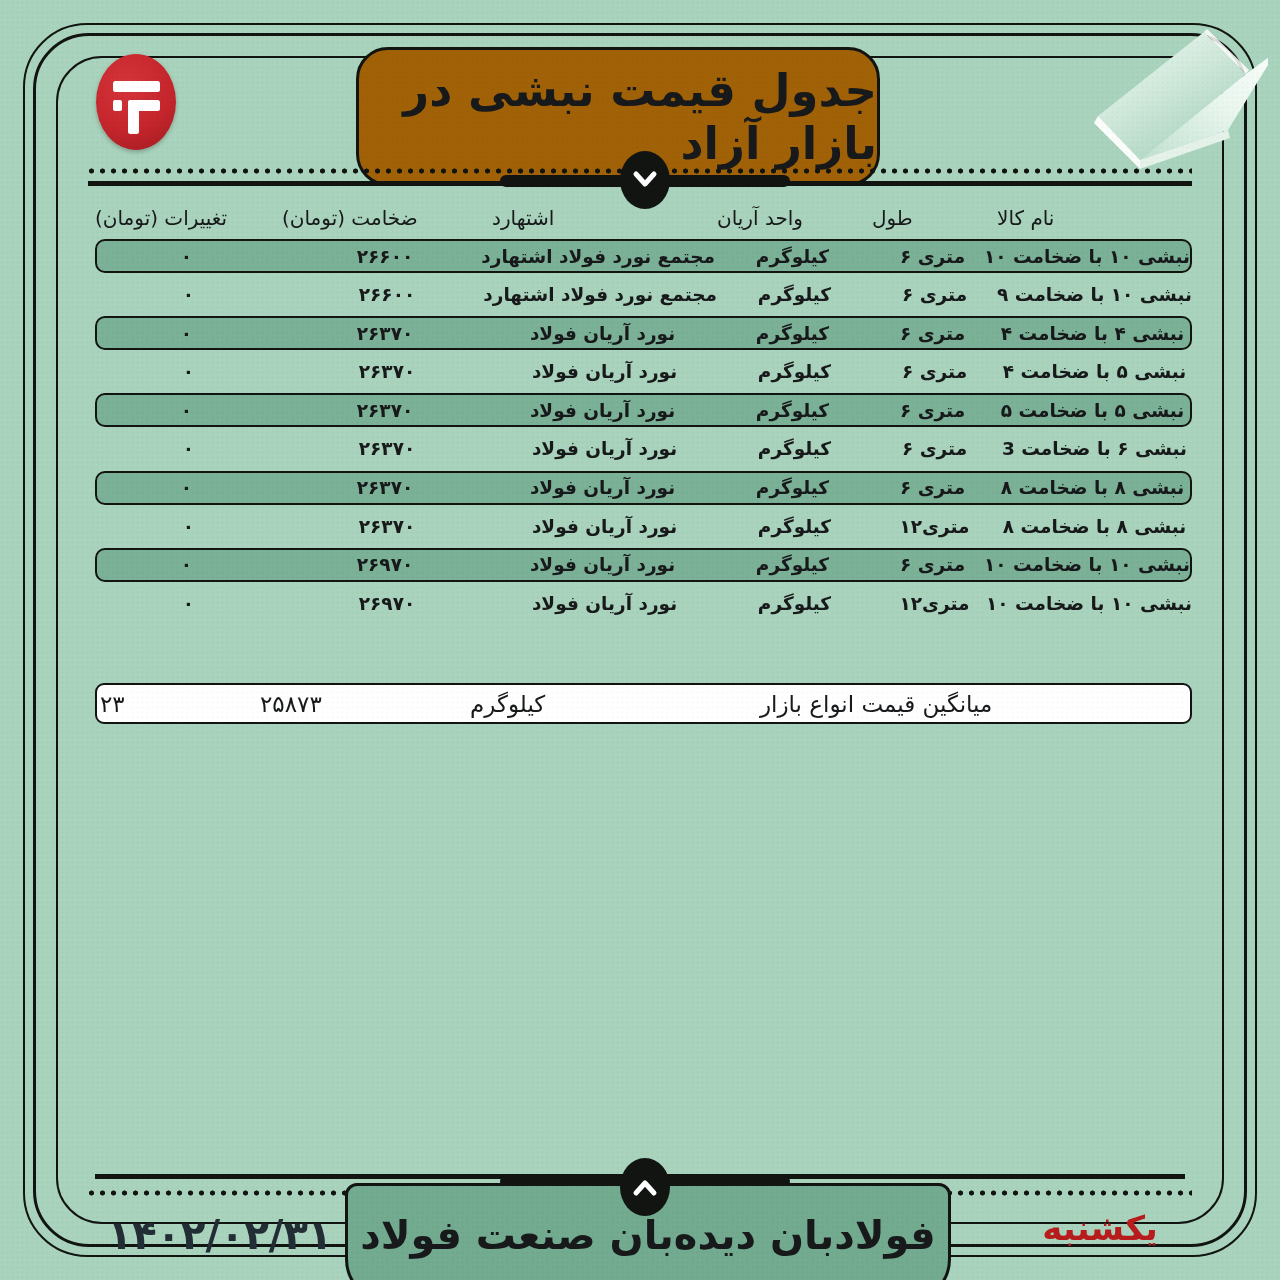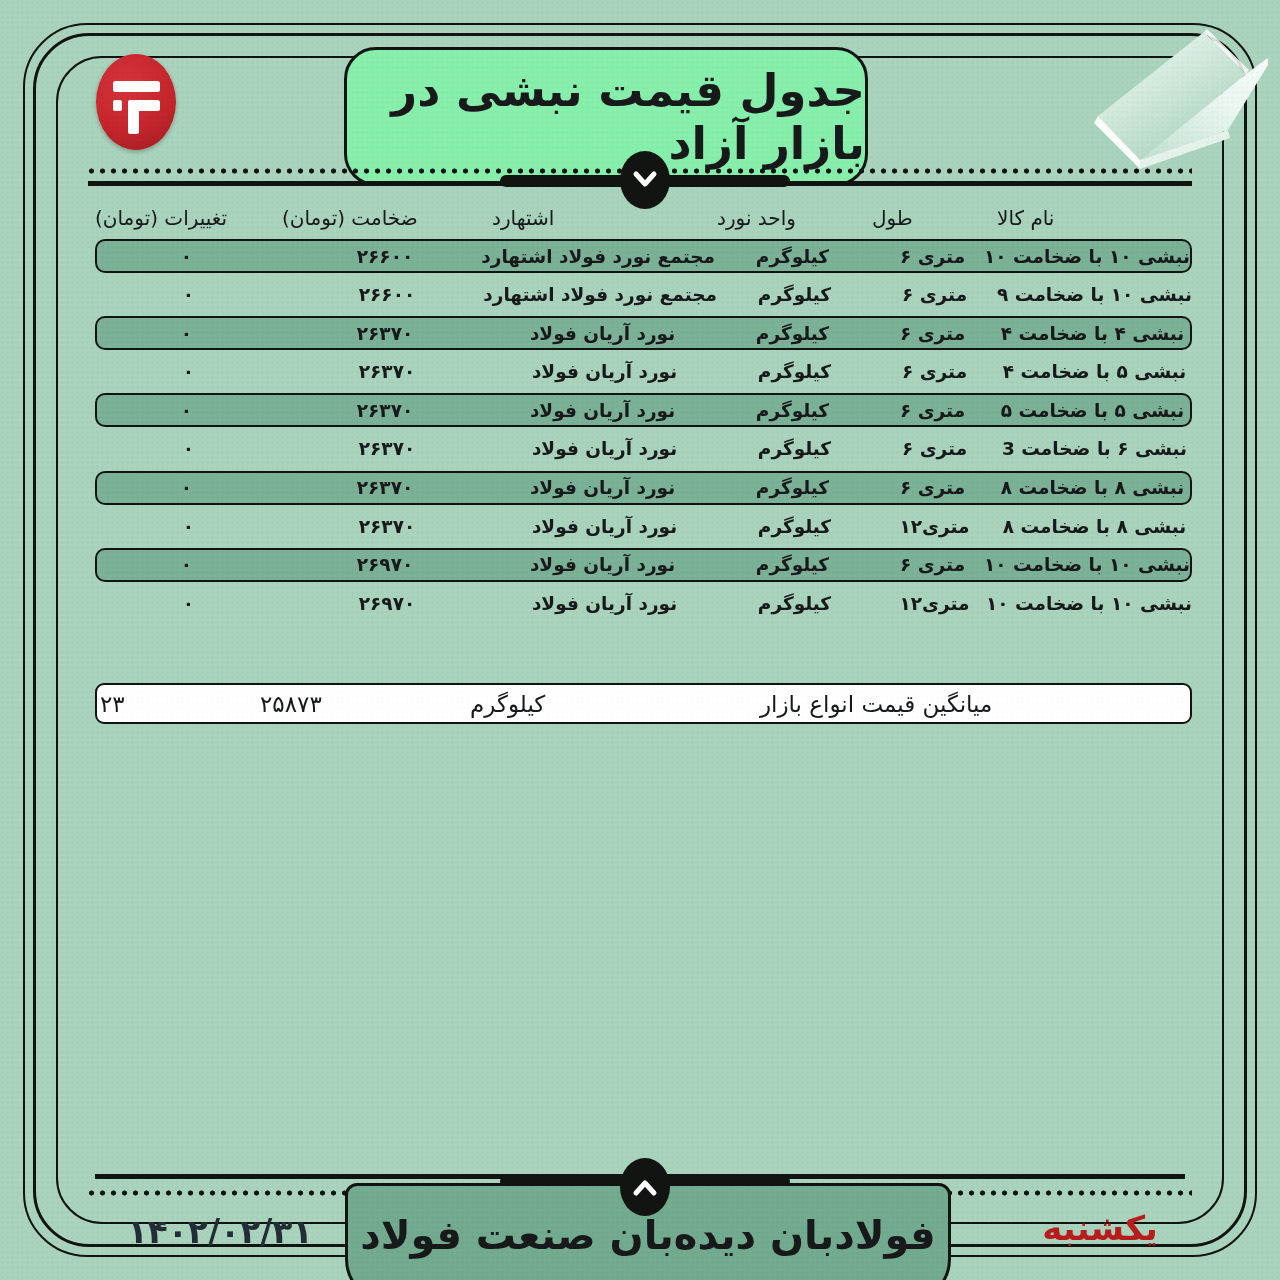--- a/index.html
+++ b/index.html
@@ -24,22 +24,22 @@
   .logo{position:absolute;left:96px;top:54px;width:80px;height:96px;z-index:6;}
   .logo .disc{
     position:absolute;inset:0;border-radius:50%;
     background:radial-gradient(circle at 38% 32%, #d4343a 0%, #c5262c 55%, #9e1b21 100%);
     box-shadow:0 2px 4px rgba(0,0,0,.25);
   }
   .logo svg{position:absolute;inset:0;}
 
   
   .title-box{
-    position:absolute;left:344px;top:47px;width:524px;height:139px;z-index:4;
-    background:#86efac;border:3px solid #121412;border-radius:32px;
+    position:absolute;left:356px;top:47px;width:524px;height:139px;z-index:4;
+    background:#a16207;border:3px solid #121412;border-radius:32px;
     display:flex;align-items:center;justify-content:center;box-sizing:border-box;
   }
   .title-box .t{font-size:45px;font-weight:700;letter-spacing:0;}
 
   
   .angle-art{position:absolute;left:1078px;top:24px;width:190px;height:150px;z-index:5;}
 
   
   .dotted{
     position:absolute;height:6px;z-index:7;
@@ -91,21 +91,21 @@
 
   .footer-box{
     position:absolute;left:345px;top:1183px;width:606px;height:120px;z-index:8;
     background:#72ab8f;border:3px solid #121412;border-radius:12px 12px 44px 44px;
     box-sizing:border-box;display:flex;justify-content:center;
   }
   .footer-box .b{font-size:40px;font-weight:700;margin-top:26px;}
 
   .date-text{
     position:absolute;left:100px;top:1212px;width:240px;z-index:9;
-    text-align:center;font-size:33px;font-weight:700;color:#232d35;letter-spacing:2px;
+    text-align:center;font-size:40px;font-weight:700;color:#232d35;letter-spacing:2px;
     direction:ltr;
   }
   .weekday-text{
     position:absolute;left:1025px;top:1208px;width:150px;z-index:9;
     text-align:center;font-size:34px;font-weight:700;color:#b91c1c;
   }
 </style>
 </head>
 <body>
 
@@ -158,21 +158,21 @@
 <div class="midbar top-bar"></div>
 <div class="node top-node">
   <svg width="34" height="24" viewBox="0 0 34 24">
     <polyline points="8,6 17,16 26,6" fill="none" stroke="#fff" stroke-width="5" stroke-linecap="round" stroke-linejoin="round"></polyline>
   </svg>
 </div>
 
 <div class="thead">
   <div class="hc">نام کالا</div>
   <div class="hc">طول</div>
-  <div class="hc">واحد نورد</div>
+  <div class="hc">واحد آریان</div>
   <div class="hc">اشتهارد</div>
   <div class="hc">ضخامت (تومان)</div>
   <div class="hc">تغییرات (تومان)</div>
 </div>
 
 <div class="rows">
   <div class="trow boxed">
     <div class="c">نبشی ۱۰ با ضخامت ۱۰</div>
     <div class="c">متری ۶</div>
     <div class="c">کیلوگرم</div>

